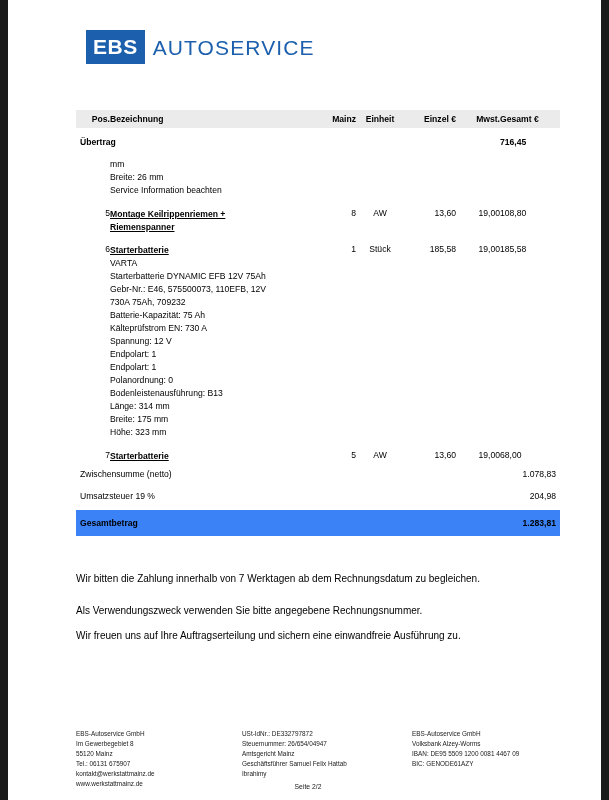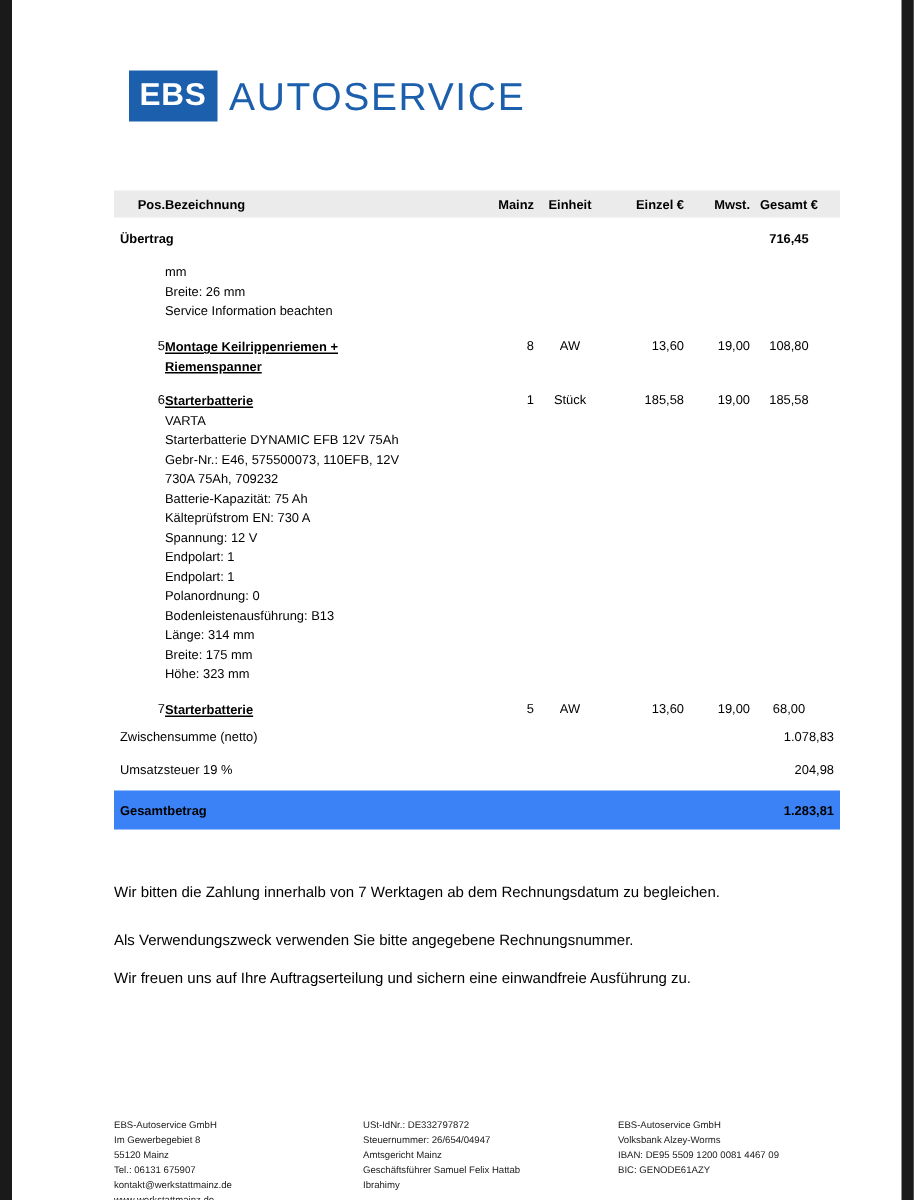--- a/index.html
+++ b/index.html
@@ -22,21 +22,20 @@
     background: #ffffff;
     box-sizing: border-box;
     overflow: hidden;
   }
   .inner {
     position: absolute;
     left: 54px;
     top: 0;
     width: 492px;
     height: 712px;
-    margin-top: 17px;
   }
 
   
   .logo-wrap {
     position: absolute;
     left: 24px;
     top: 30px;
     display: flex;
     align-items: center;
   }
@@ -44,21 +43,21 @@
     background: #1C5FAD;
     color: #ffffff;
     font-size: 21px;
     font-weight: bold;
     letter-spacing: 0.5px;
     padding: 6px 7px 7px 7px;
     line-height: 1;
   }
   .logo-word {
     color: #1C5FAD;
-    font-size: 26px;
+    font-size: 21px;
     letter-spacing: 1.1px;
     margin-left: 8px;
     line-height: 1;
   }
 
   
   .table {
     position: absolute;
     left: 14px;
     top: 110px;
@@ -76,21 +75,21 @@
     background: #ebebeb;
     font-weight: bold;
     padding: 4px 0 4px 0;
   }
   .c-pos    { width: 34px; flex: none; padding-left: 4px; box-sizing: border-box; text-align: right; }
   .c-desc   { width: 198px; flex: none; }
   .c-menge  { width: 48px; flex: none; text-align: right; }
   .c-einh   { width: 48px; flex: none; text-align: center; }
   .c-einzel { width: 52px; flex: none; text-align: right; }
   .c-mwst   { width: 44px; flex: none; text-align: right; }
-  .c-ges    { width: 56px; flex: none; text-align: center; padding-right: 4px; box-sizing: border-box; }
+  .c-ges    { width: 56px; flex: none; text-align: left; padding-right: 4px; box-sizing: border-box; }
 
   .uebertrag {
     padding: 9px 0 4px 0;
     font-weight: bold;
   }
   .item-row { padding-top: 11px; }
   .item-title { font-weight: bold; line-height: 1.45; text-decoration: underline; }
   .spec-line { white-space: pre; }
   .lead-specs {
     padding-left: 34px;

